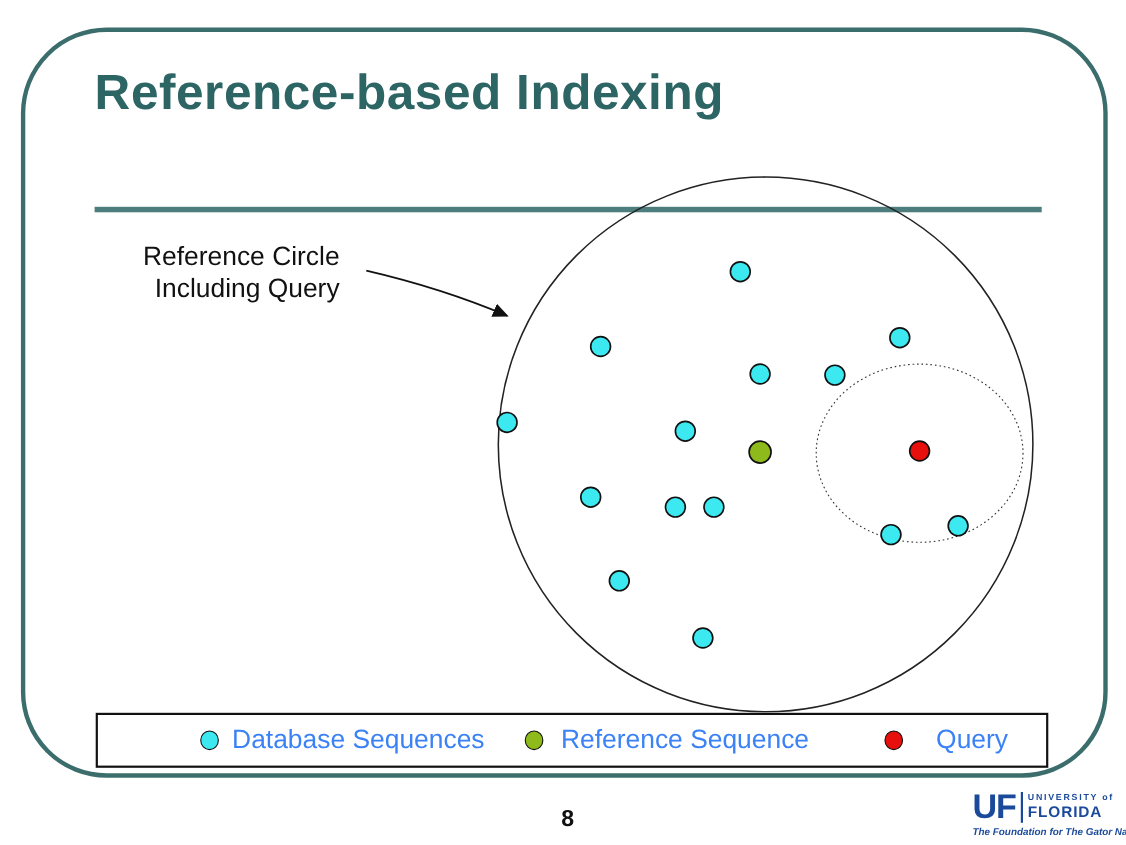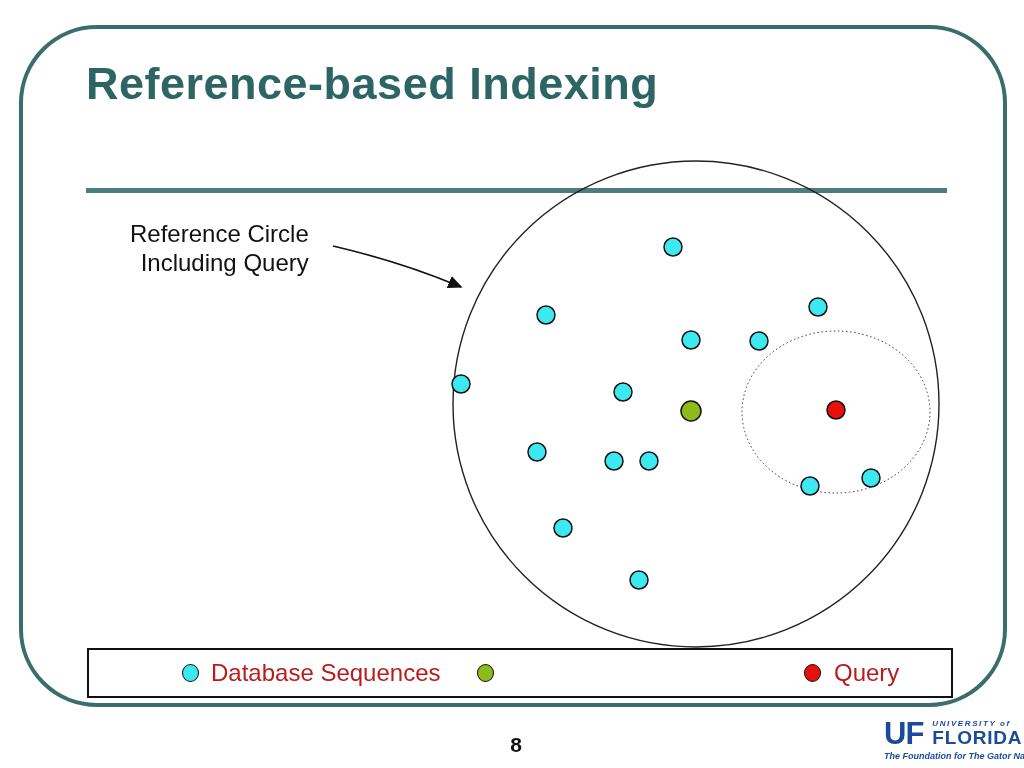--- a/index.html
+++ b/index.html
@@ -70,67 +70,67 @@
     align-items: center;
   }
   .legend-dot {
     width: 17px; height: 18px;
     border-radius: 50%;
     border: 1.5px solid #111111;
     flex: 0 0 auto;
   }
   .legend-label {
     font-size: 24px;
-    color: #b91c1c;
+    color: #3b82f6;
     white-space: nowrap;
   }
   .li-1 { left: 93px; }  .li-1 .legend-label { margin-left: 12px; }
   .li-2 { left: 388px; } .li-2 .legend-label { margin-left: 16px; }
-  .li-3 { left: 715px; } .li-3 .legend-label { margin-left: 13px; }
+  .li-3 { left: 715px; } .li-3 .legend-label { margin-left: 30px; }
 
   .page-number {
     position: absolute;
     left: 476px; top: 733px;
     width: 80px;
     text-align: center;
     font-size: 21px;
     font-weight: bold;
     color: #111111;
   }
 
   .uf-logo {
     position: absolute;
     left: 884px; top: 719px;
     width: 132px;
     color: #1b4a9b;
   }
   .uf-logo-row {
     display: flex;
+    align-items: center;
   }
   .uf-mark {
     font-size: 31px;
     font-weight: bold;
     letter-spacing: -1px;
     line-height: 30px;
   }
   .uf-divider {
     width: 2px; height: 28px;
     background: #1b4a9b;
     margin: 0 4px 0 5px;
   }
   .uf-stack { display: flex; flex-direction: column; }
   .uf-university {
     font-size: 8px;
     letter-spacing: 1.6px;
     font-weight: bold;
     white-space: nowrap;
-    font-style: italic;
   }
   .uf-florida {
-    font-size: 19px;
+    font-size: 14px;
     font-weight: bold;
     letter-spacing: 0.8px;
     line-height: 19px;
     white-space: nowrap;
   }
   .uf-tagline {
     margin-top: 2px;
     font-size: 9px;
     font-style: italic;
     font-weight: bold;
@@ -182,20 +182,21 @@
 
 
 
   <div class="legend">
     <div class="legend-item li-1">
       <span class="legend-dot" style="background: rgb(61, 233, 240);"></span>
       <span class="legend-label">Database Sequences</span>
     </div>
     <div class="legend-item li-2">
       <span class="legend-dot" style="background: rgb(143, 186, 28);"></span>
+      <span class="legend-label">Reference Sequence</span>
     </div>
     <div class="legend-item li-3">
       <span class="legend-dot" style="background: rgb(232, 16, 12);"></span>
       <span class="legend-label">Query</span>
     </div>
   </div>
 
   <div class="page-number">8</div>
 
   <div class="uf-logo">

